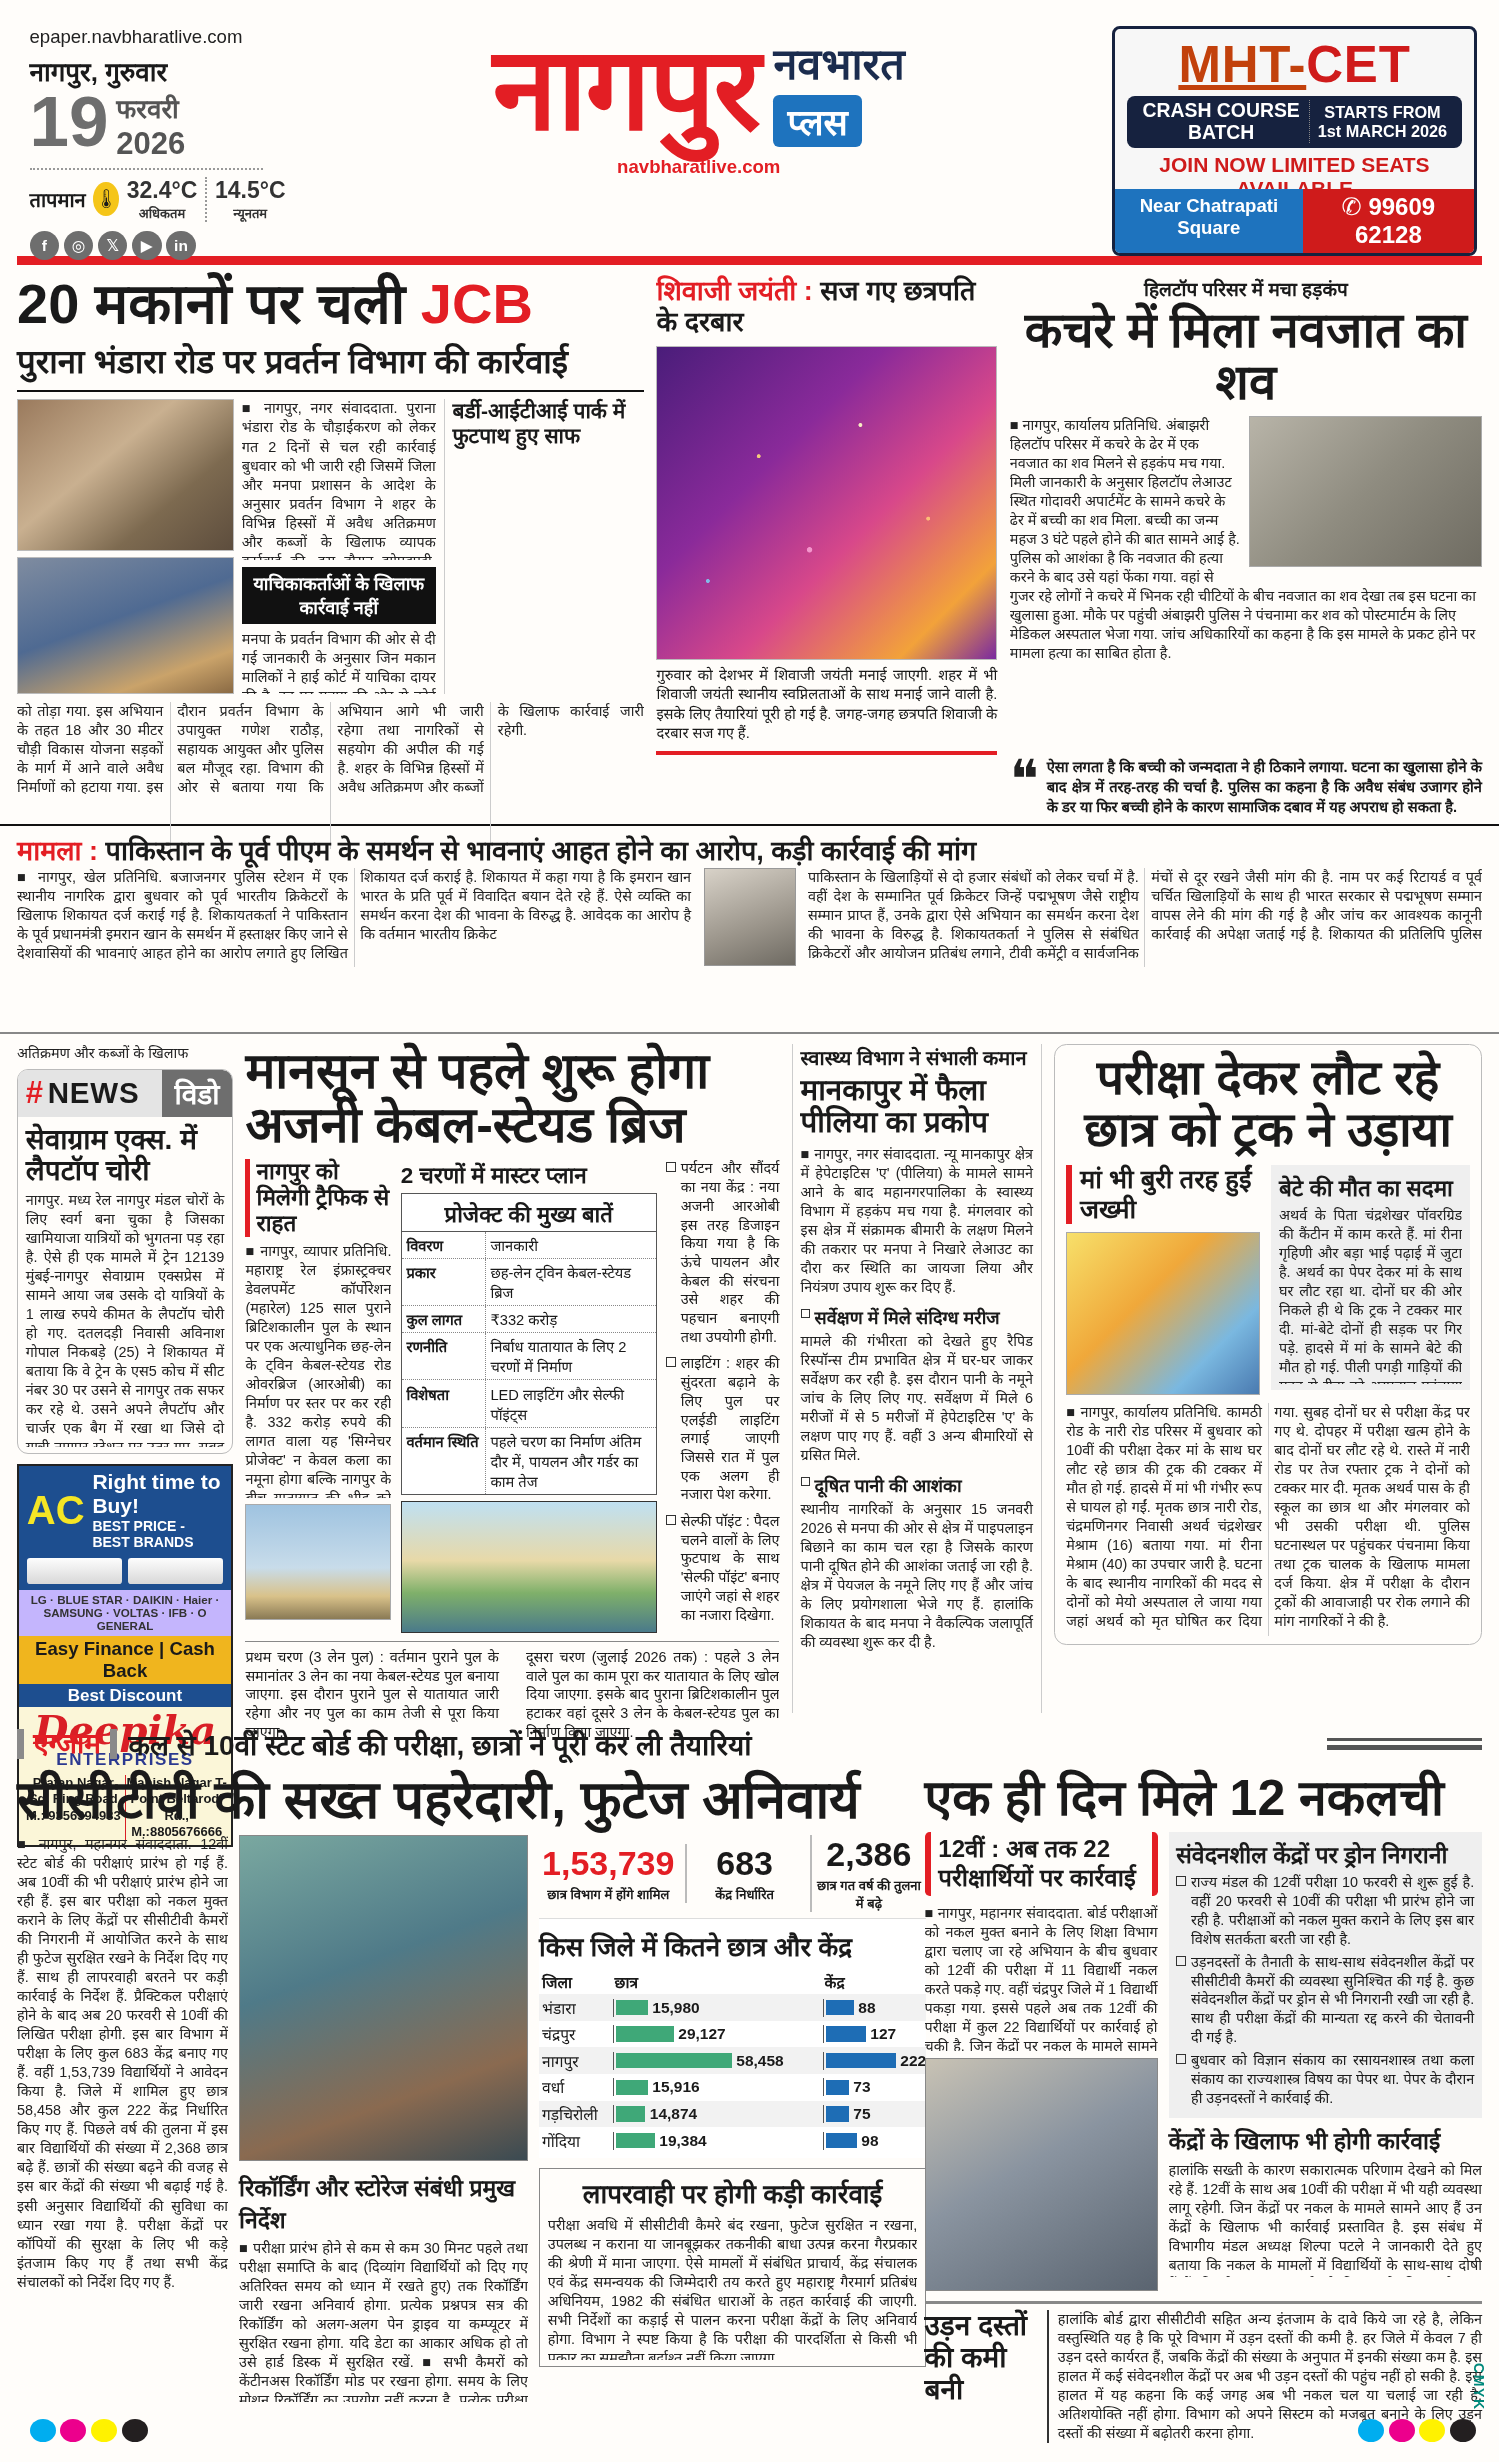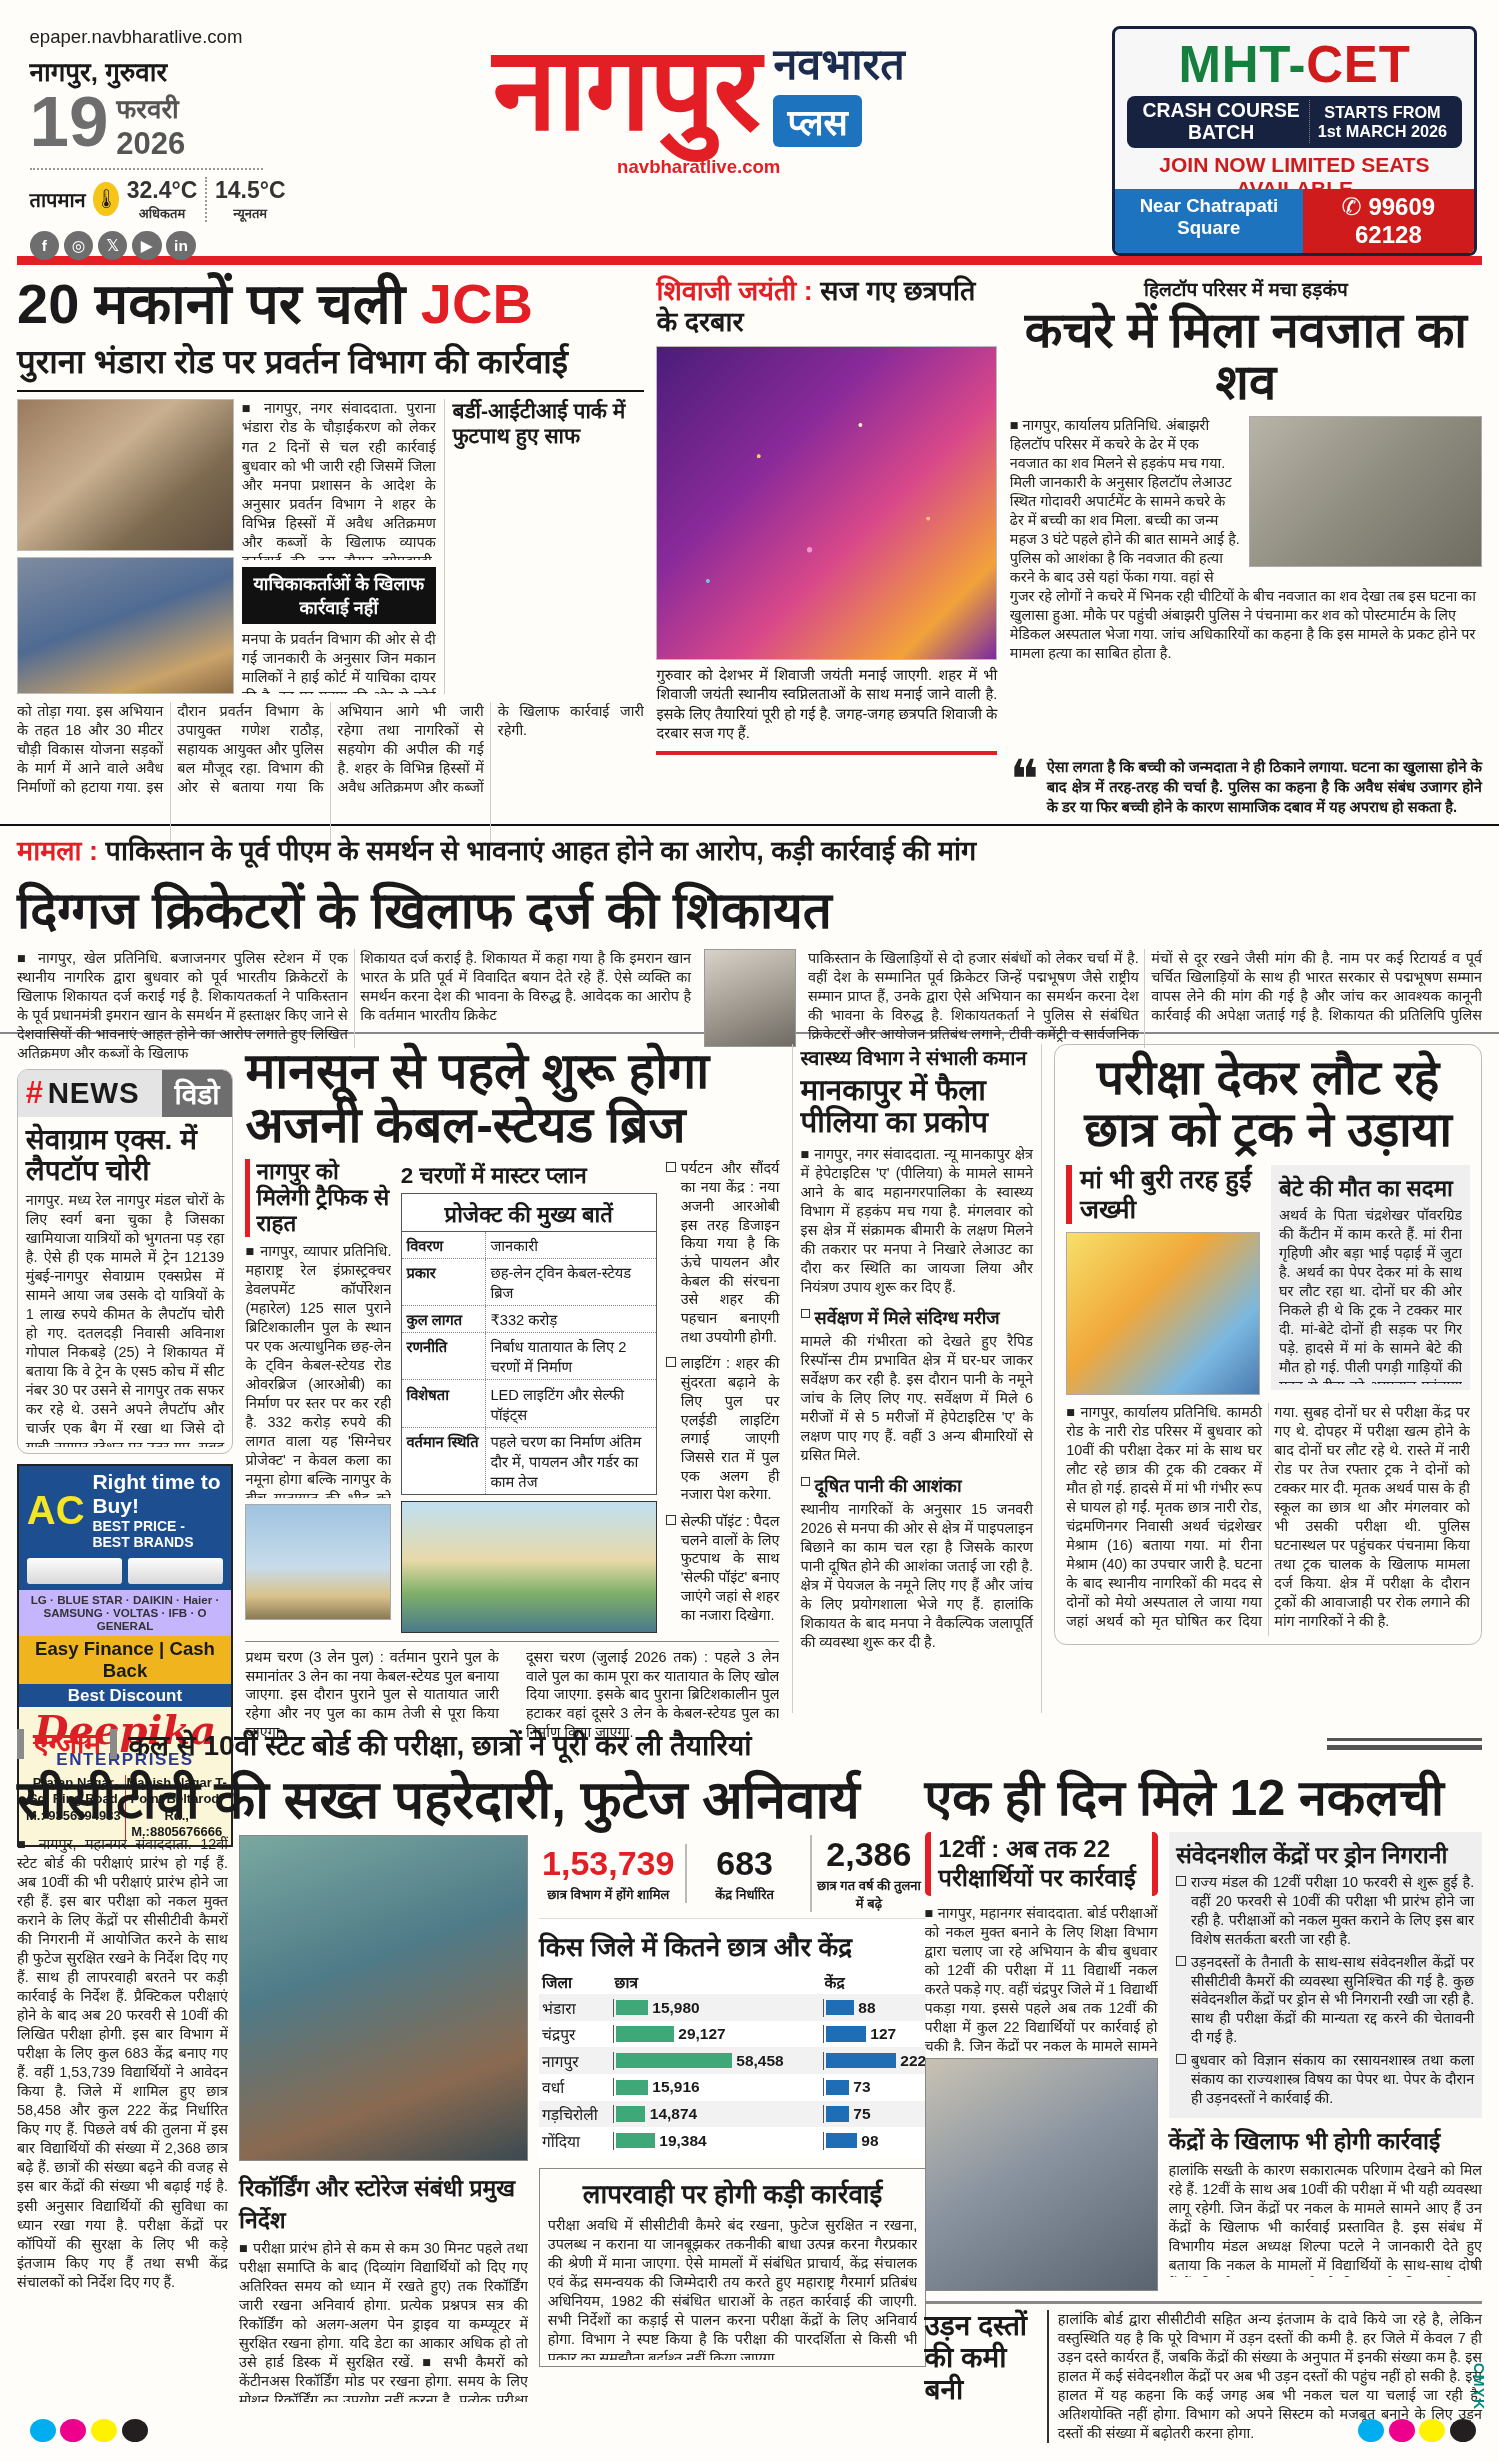--- a/index.html
+++ b/index.html
@@ -28,21 +28,21 @@
   .masthead { flex:1; text-align:center; padding-top:3.1px; }
   .mast-row { display:flex; align-items:center; justify-content:center; gap:14px; }
   .mast-city { font-size:116px; line-height:1.05; font-weight:bold; color:#e31e24; letter-spacing:-1.6px; }
   .mast-right { display:flex; flex-direction:column; align-items:flex-start; gap:3.1px; }
   .mast-brand { font-size:43px; font-weight:bold; color:#1b2c4e; }
   .mast-plus { font-size:36px; font-weight:bold; color:#fff; background:#1e73be; padding:1.6px 14px; border-radius:6.2px; }
   .mast-site { font-size:18.6px; color:#e31e24; font-weight:bold; margin-top:4.7px; }
   
   .ad-mht { width:365px; flex:none; border:3.1px solid #16223f; border-radius:7.8px; background:#f7f7f7; text-align:center; padding:6.2px 7.8px 0; height:230px; position:relative; overflow:hidden; }
   .mht-title { font-size:51px; font-weight:bold; letter-spacing:0.8px; }
-  .mht-blue { color:#15803d; } .mht-red { color:#cf1b1b; }
+  .mht-blue { color:#c2410c;text-decoration:underline; } .mht-red { color:#cf1b1b; }
   .mht-pill { background:#16223f; color:#fff; border-radius:7.8px; display:flex; margin:1.6px 4.7px; padding:4.7px 6.2px; align-items:center; }
   .mht-pill .c1 { flex:1.2; font-weight:bold; font-size:19.4px; border-right:1.6px dotted #888; line-height:1.1; }
   .mht-pill .c2 { flex:1; font-weight:bold; font-size:16.3px; line-height:1.15; }
   .mht-join { color:#cf1b1b; font-weight:bold; font-size:21px; margin-top:4.7px; }
   .mht-script { font-family:"DejaVu Serif", serif; font-style:italic; font-weight:bold; font-size:23px; margin-top:3.1px; }
   .mht-acad { font-size:34px; font-weight:bold; letter-spacing:0.8px; line-height:1; }
   .mht-bottom { position:absolute; left:0; right:0; bottom:0; display:flex; }
   .mht-addr { background:#1e73be; color:#fff; font-weight:bold; font-size:18.6px; flex:1.1; padding:5.4px 3.1px; }
   .mht-phone { background:#cf1b1b; color:#fff; font-weight:bold; font-size:24px; flex:1; padding:3.9px 3.1px; }
   .red-rule { height:9.3px; background:#e31e24; margin:0 17px; }
@@ -341,21 +341,20 @@
         <span class="quote-mark">❝</span>
         <span class="quote-txt">ऐसा लगता है कि बच्ची को जन्मदाता ने ही ठिकाने लगाया. घटना का खुलासा होने के बाद क्षेत्र में तरह-तरह की चर्चा है. पुलिस का कहना है कि अवैध संबंध उजागर होने के डर या फिर बच्ची होने के कारण सामाजिक दबाव में यह अपराध हो सकता है.</span>
       </div>
     </div>
   </div>
 
   <div class="cricket">
     <div class="cr-strip">
       <span class="red">मामला :</span><span> पाकिस्तान के पूर्व पीएम के समर्थन से भावनाएं आहत होने का आरोप, कड़ी कार्रवाई की मांग</span>
     </div>
-    <div class="cr-head">दिग्गज क्रिकेटरों के खिलाफ दर्ज की शिकायत</div>
     <div class="cr-body">
       <div class="cr-col body-txt">
         <span>■ नागपुर, खेल प्रतिनिधि. बजाजनगर पुलिस स्टेशन में एक स्थानीय नागरिक द्वारा बुधवार को पूर्व भारतीय क्रिकेटरों के खिलाफ शिकायत दर्ज कराई गई है. शिकायतकर्ता ने पाकिस्तान के पूर्व प्रधानमंत्री इमरान खान के समर्थन में हस्ताक्षर किए जाने से देशवासियों की भावनाएं आहत होने का आरोप लगाते हुए लिखित शिकायत दर्ज कराई है.</span> <span>शिकायत में कहा गया है कि इमरान खान भारत के प्रति पूर्व में विवादित बयान देते रहे हैं. ऐसे व्यक्ति का समर्थन करना देश की भावना के विरुद्ध है. आवेदक का आरोप है कि वर्तमान भारतीय क्रिकेट</span>
       </div>
       <div class="ph ph-portrait"></div>
       <div class="cr-col body-txt">
         <span>पाकिस्तान के खिलाड़ियों से दो हजार संबंधों को लेकर चर्चा में है. वहीं देश के सम्मानित पूर्व क्रिकेटर जिन्हें पद्मभूषण जैसे राष्ट्रीय सम्मान प्राप्त हैं, उनके द्वारा ऐसे अभियान का समर्थन करना देश की भावना के विरुद्ध है. शिकायतकर्ता ने पुलिस से संबंधित क्रिकेटरों और आयोजन प्रतिबंध लगाने, टीवी कमेंट्री व सार्वजनिक मंचों से दूर रखने जैसी मांग की है.</span> <span>नाम पर कई रिटायर्ड व पूर्व चर्चित खिलाड़ियों के साथ ही भारत सरकार से पद्मभूषण सम्मान वापस लेने की मांग की गई है और जांच कर आवश्यक कानूनी कार्रवाई की अपेक्षा जताई गई है. शिकायत की प्रतिलिपि पुलिस आयुक्त, महाराष्ट्र क्रिकेट एसोसिएशन तथा मुंबई तथा पुलिस आयुक्त नागपुर को भी भेजी गई है.</span>
       </div>
     </div>
   </div>

